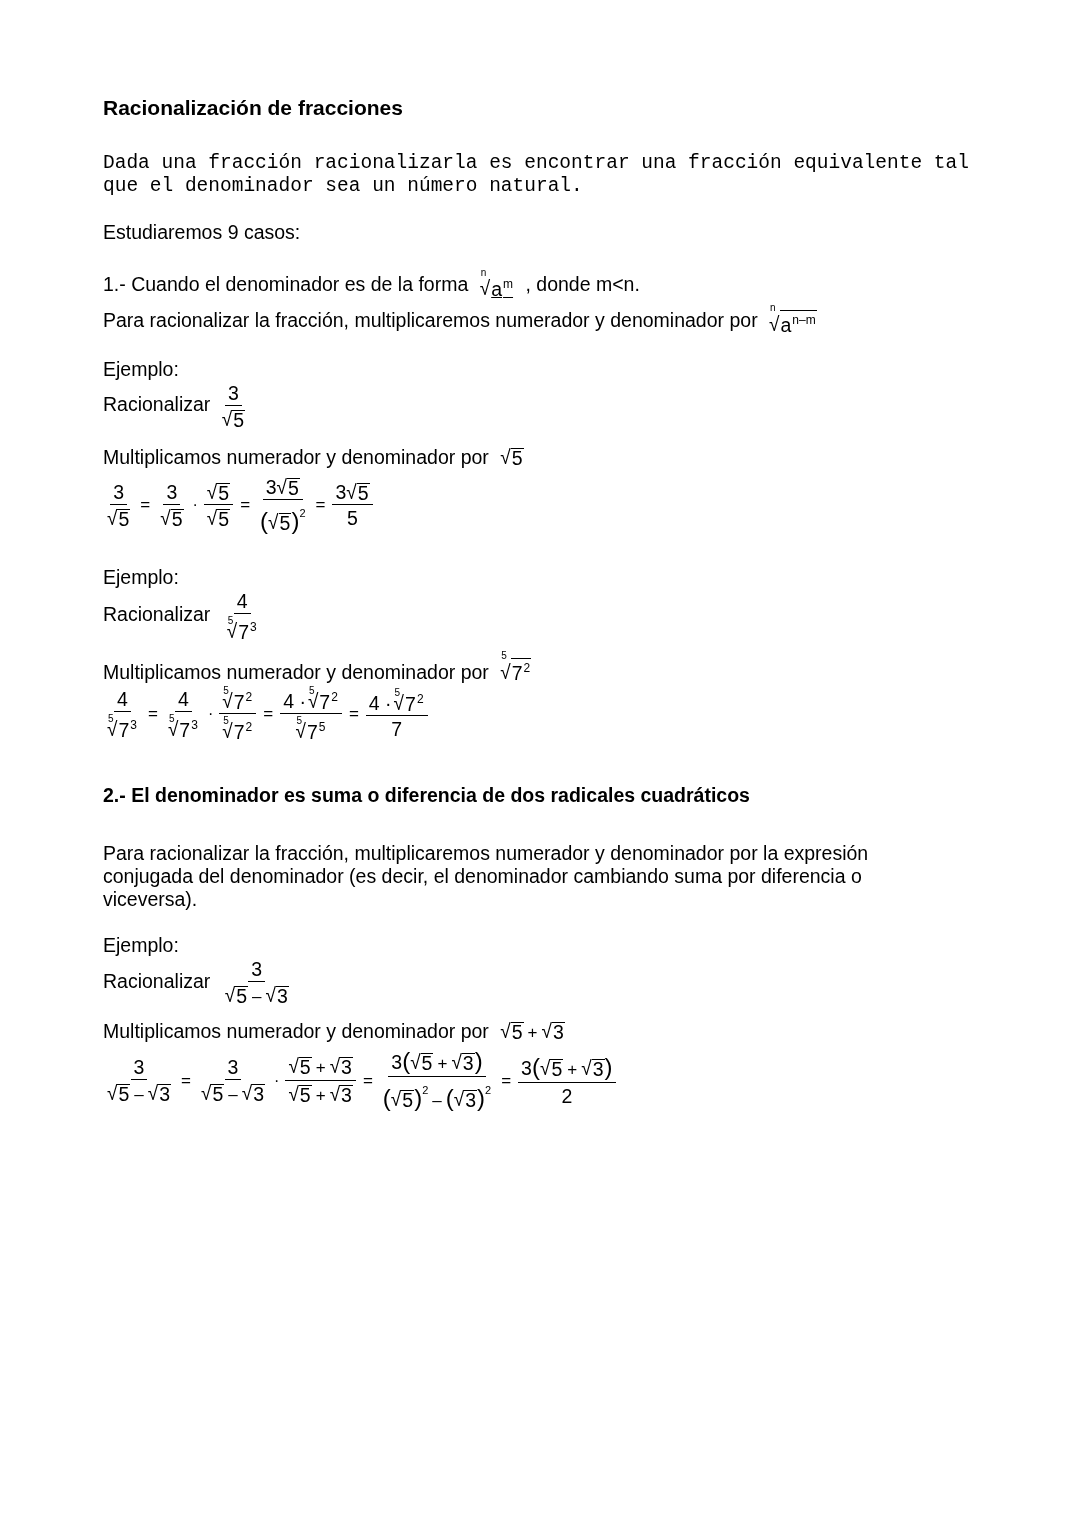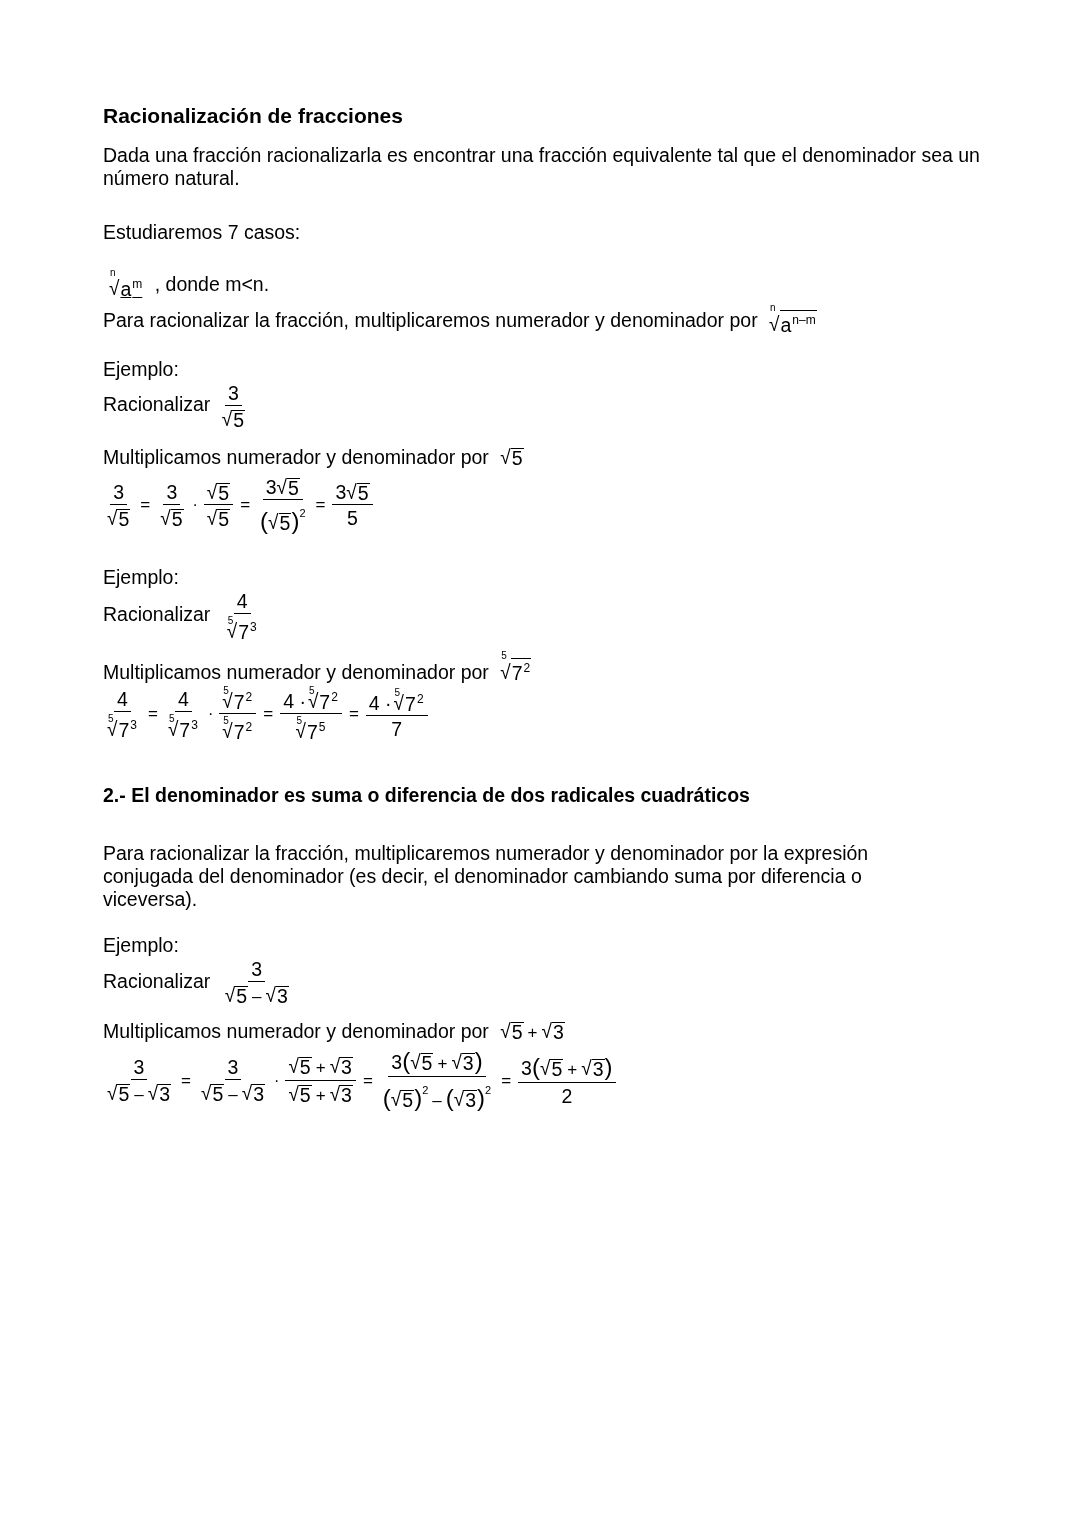--- a/index.html
+++ b/index.html
@@ -18,26 +18,27 @@
   .rad .body { border-top: 1.3px solid #000; padding: 0 1px; line-height: 19px; margin-top: 2px; }
   .sup { font-size: 12px; vertical-align: 8px; margin-left: 1px; }
   .op { margin: 0 4px; font-size: 17px; }
   .dot { margin: 0 3px; font-size: 16px; }
   .paren { font-size: 24px; line-height: 22px; font-weight: 300; }
   .sup2 { font-size: 11px; vertical-align: 12px; }
 </style>
 </head>
 <body>
 
-<div class="abs title" style="top:104px;text-align:center;">Racionalización de fracciones</div>
-
-<div class="abs para" style="top:144px;">Dada una fracción racionalizarla es encontrar una fracción equivalente tal que el denominador sea un número natural.</div>
-<div class="abs" style="top:221px;">Estudiaremos 7 casos:</div>
+<div class="abs title" style="top:96px;text-align:center;">Racionalización de fracciones</div>
+
+<div class="abs para" style="top:152px;font-family:Liberation Mono, monospace;">Dada una fracción racionalizarla es encontrar una fracción equivalente tal que el denominador sea un número natural.</div>
+<div class="abs" style="top:221px;">Estudiaremos 9 casos:</div>
 
 <div class="abs" style="top:273px;">
+  <span>1.- Cuando el denominador es de la forma</span>
   <span class="math" style="margin-left:6px;">
     <span class="rad">
         <span class="idx">n</span>
         <span class="sym">√</span>
         <span class="body" style="border-top:none;text-decoration:underline;"><span>a</span><span class="sup">m</span></span>
       </span>
   </span>
   <span style="margin-left:6px;text-align:center;">, donde m&lt;n.</span>
 </div>
 

